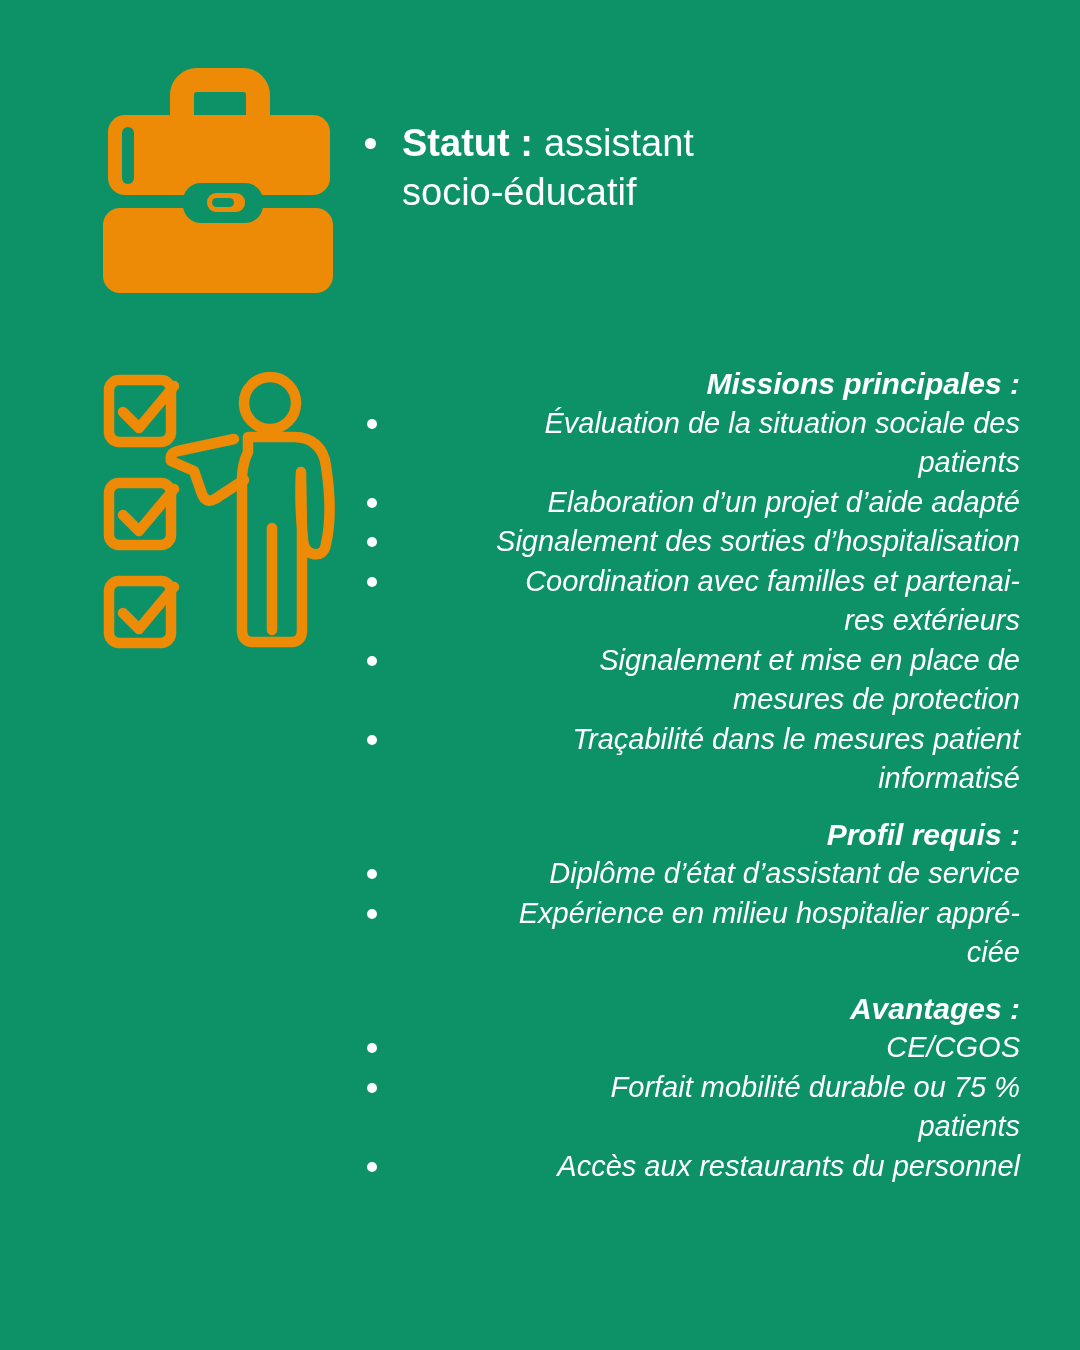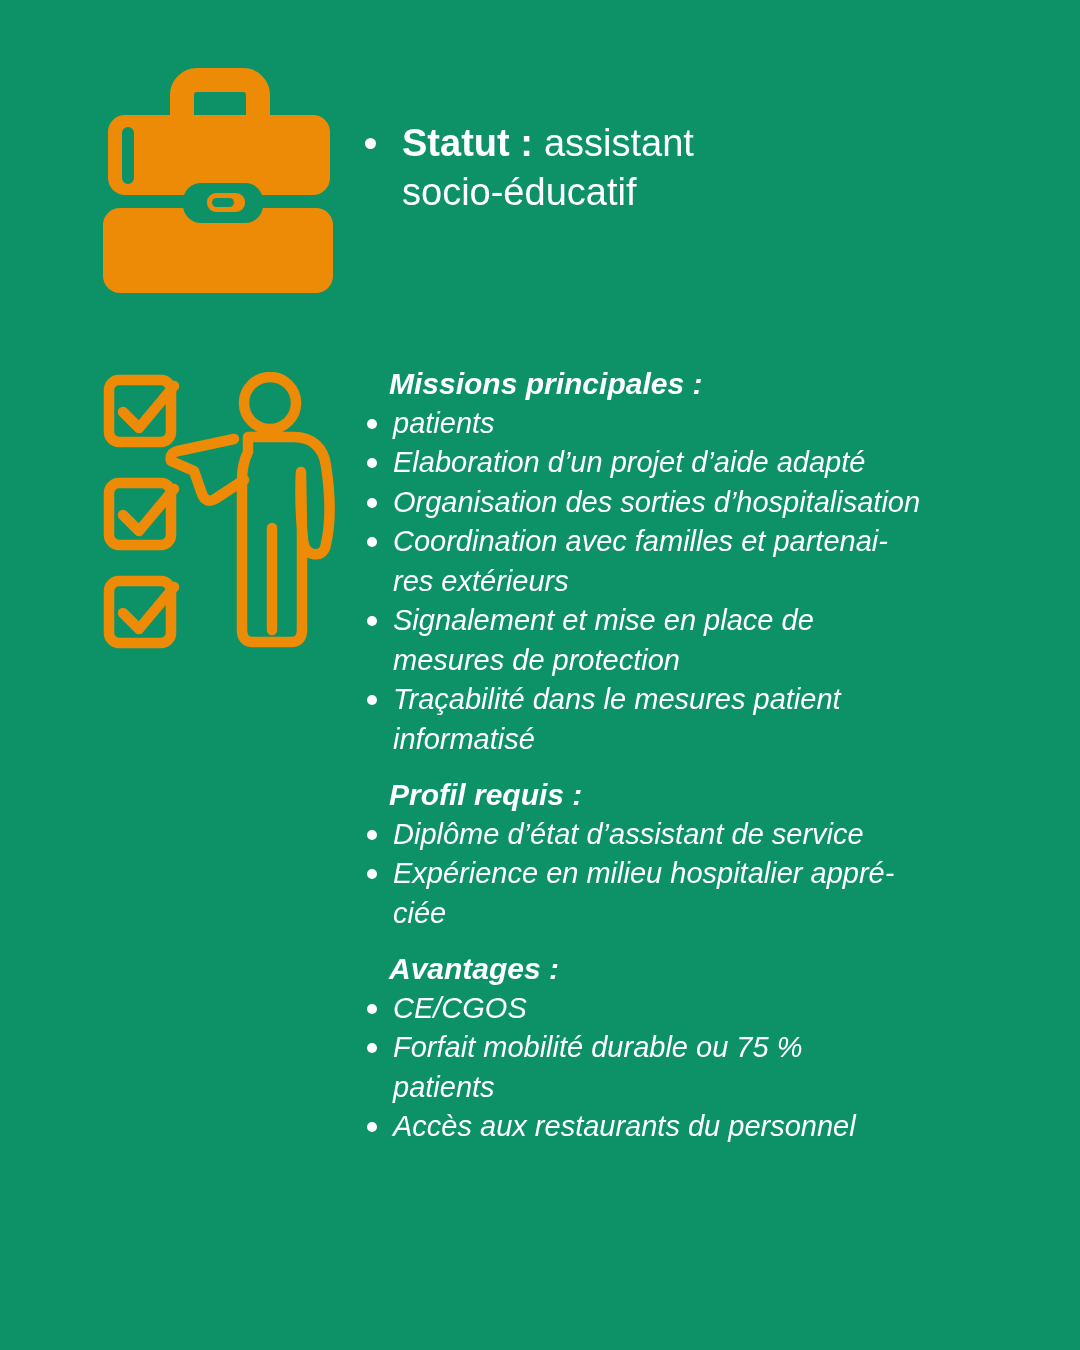--- a/index.html
+++ b/index.html
@@ -35,21 +35,21 @@
   .summary .dot {
     position: absolute; left: 5px; top: 19px;
     width: 11px; height: 11px; border-radius: 50%; background: var(--text);
   }
   .summary .lbl { font-weight: bold; margin-right: 11px; }
   .summary .cont { display: block; }
 
   
   .sections {
     position: absolute; left: 360px; top: 364px; width: 660px;
-    font-size: 29px; line-height: 39.5px; font-style: italic;
+    font-size: 29px; line-height: 39.5px; font-style: italic; text-align: right;
   }
   .sec + .sec { margin-top: 16px; }
   .sec-heading {
     font-weight: bold; font-size: 30px; padding-left: 29px;
   }
   .sections .item { position: relative; padding-left: 33px; }
   .sections .dot {
     position: absolute; left: 7px; top: 15px;
     width: 10px; height: 10px; border-radius: 50%; background: var(--text);
   }
@@ -121,29 +121,30 @@
     </g>
   </svg>
 </div>
 
 <div class="sections">
 
   <div class="sec">
     <div class="sec-heading">Missions principales :</div>
     <div class="item">
       <span class="dot"></span>
+      <span class="line">Évaluation de la situation sociale des</span>
       <span class="line">patients</span>
     </div>
     <div class="item">
       <span class="dot"></span>
       <span class="line">Elaboration d’un projet d’aide adapté</span>
     </div>
     <div class="item">
       <span class="dot"></span>
-      <span class="line">Organisation des sorties d’hospitalisation</span>
+      <span class="line">Signalement des sorties d’hospitalisation</span>
     </div>
     <div class="item">
       <span class="dot"></span>
       <span class="line">Coordination avec familles et partenai-</span>
       <span class="line">res extérieurs</span>
     </div>
     <div class="item">
       <span class="dot"></span>
       <span class="line">Signalement et mise en place de</span>
       <span class="line">mesures de protection</span>

